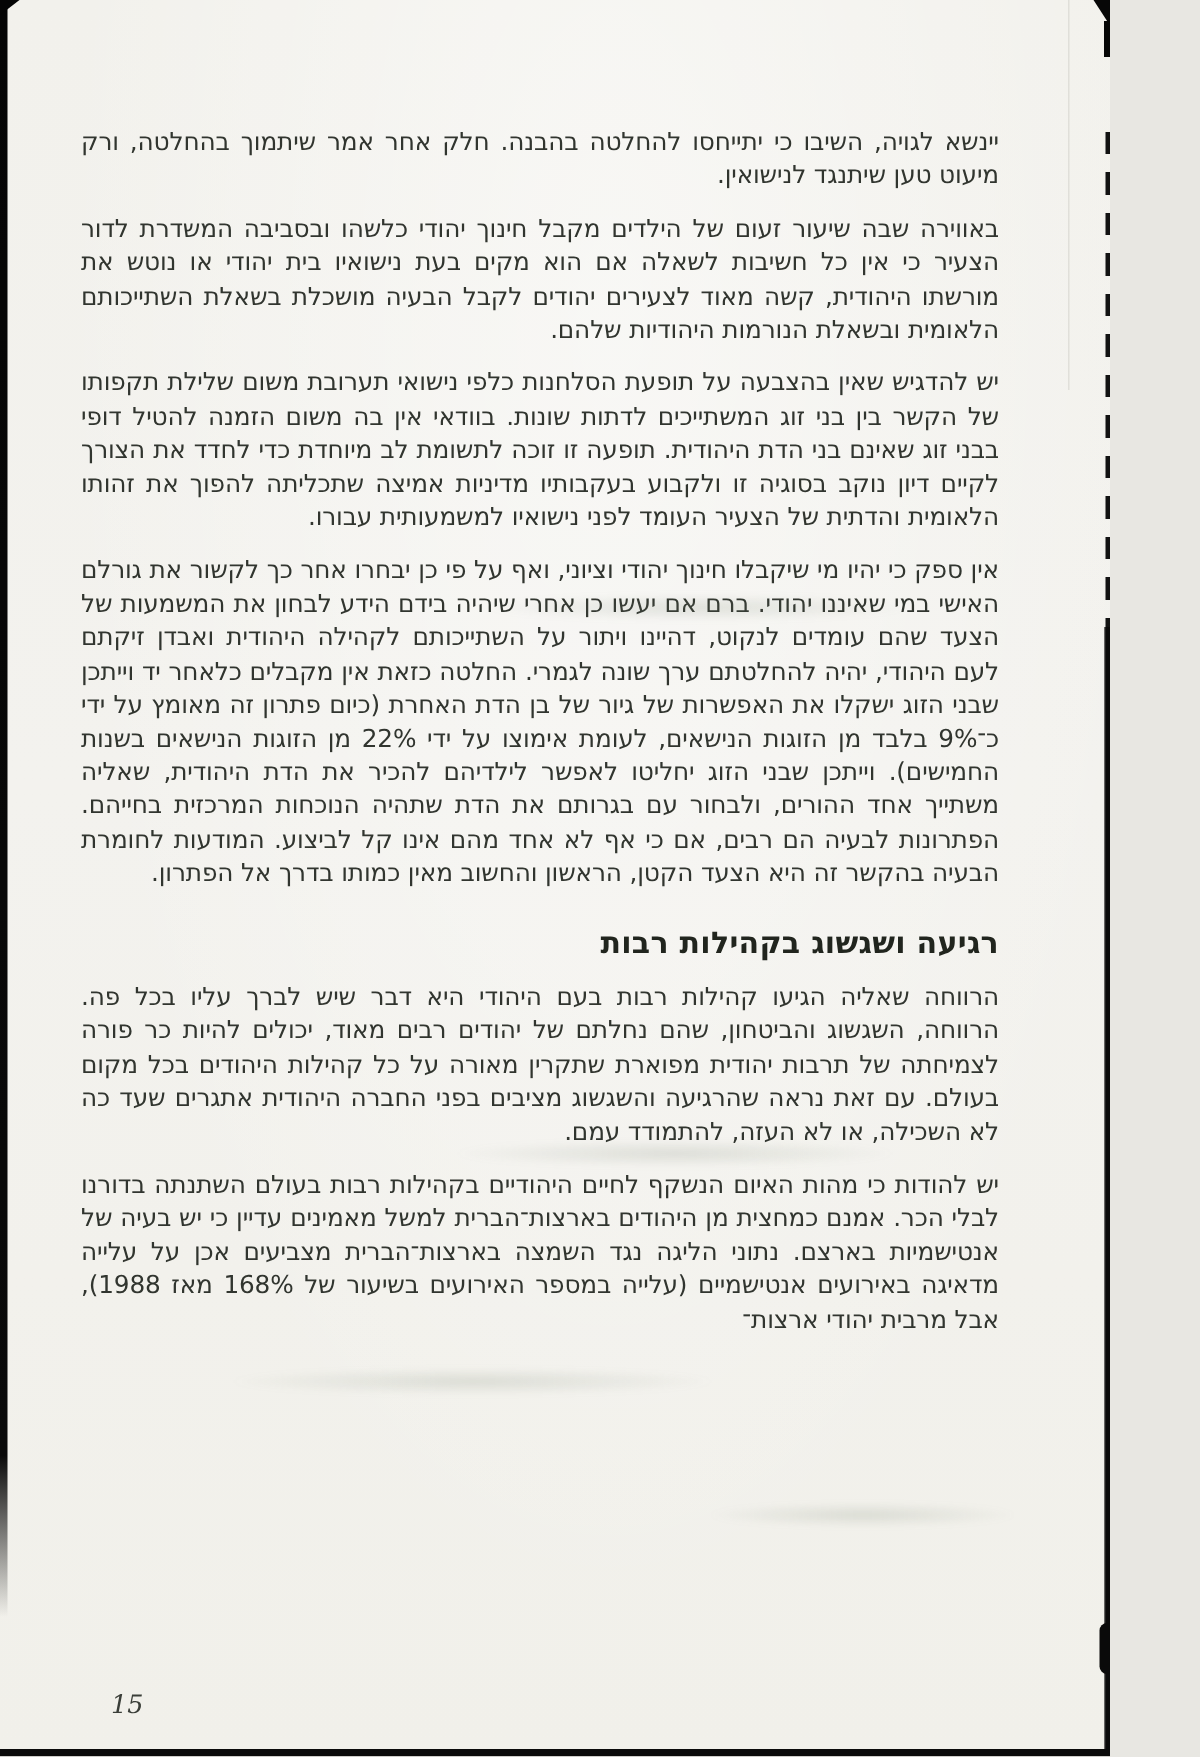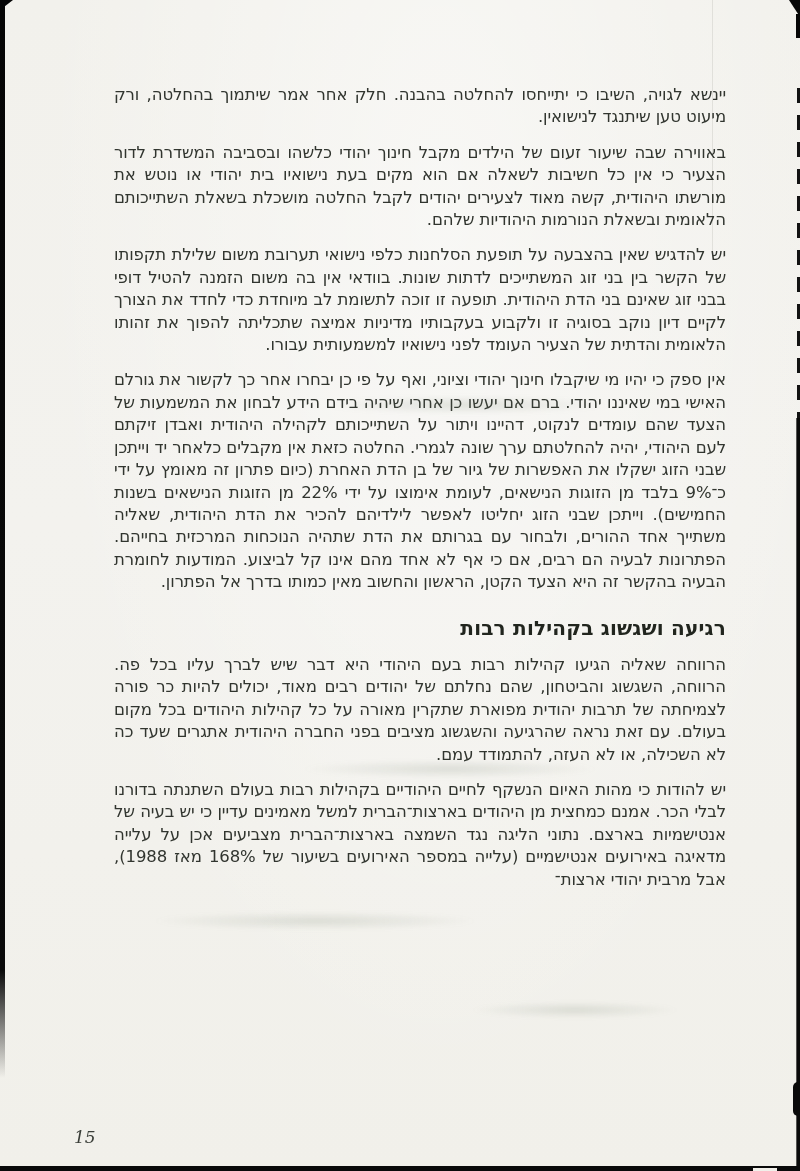--- a/index.html
+++ b/index.html
@@ -2,21 +2,21 @@
 <html lang="he"><head>
 <meta charset="utf-8">
 <style>
   html, body {
     margin: 0;
     padding: 0;
     background: #e8e7e2;
   }
   .page {
     position: relative;
-    width: 800px;
+    width: 740px;
     height: 1171px;
     overflow: hidden;
     background:
       radial-gradient(ellipse at 55% 18%, rgba(255,255,255,0.45), rgba(255,255,255,0) 65%),
       linear-gradient(180deg, #f2f1ec 0%, #f3f2ee 45%, #f1f0ea 100%);
     font-family: "DejaVu Sans", sans-serif;
     text-decoration: underline;
   }
   .text-block {
     position: absolute;
@@ -106,21 +106,21 @@
   .bleed-3 { left: 150px; top: 912px; width: 330px; height: 18px; }
   .bleed-4 { left: 470px; top: 1002px; width: 210px; height: 16px; }
 </style>
 </head>
 <body>
 
 <div class="page">
 
   <div class="text-block" dir="rtl">
     <p>יינשא לגויה, השיבו כי יתייחסו להחלטה בהבנה. חלק אחר אמר שיתמוך בהחלטה, ורק מיעוט טען שיתנגד לנישואין.</p>
-    <p>באווירה שבה שיעור זעום של הילדים מקבל חינוך יהודי כלשהו ובסביבה המשדרת לדור הצעיר כי אין כל חשיבות לשאלה אם הוא מקים בעת נישואיו בית יהודי או נוטש את מורשתו היהודית, קשה מאוד לצעירים יהודים לקבל החלטה מושכלת בשאלת השתייכותם הלאומית ובשאלת הנורמות היהודיות שלהם.</p>
+    <p>באווירה שבה שיעור זעום של הילדים מקבל חינוך יהודי כלשהו ובסביבה המשדרת לדור הצעיר כי אין כל חשיבות לשאלה אם הוא מקים בעת נישואיו בית יהודי או נוטש את מורשתו היהודית, קשה מאוד לצעירים יהודים לקבל הבעיה מושכלת בשאלת השתייכותם הלאומית ובשאלת הנורמות היהודיות שלהם.</p>
     <p>יש להדגיש שאין בהצבעה על תופעת הסלחנות כלפי נישואי תערובת משום שלילת תקפותו של הקשר בין בני זוג המשתייכים לדתות שונות. בוודאי אין בה משום הזמנה להטיל דופי בבני זוג שאינם בני הדת היהודית. תופעה זו זוכה לתשומת לב מיוחדת כדי לחדד את הצורך לקיים דיון נוקב בסוגיה זו ולקבוע בעקבותיו מדיניות אמיצה שתכליתה להפוך את זהותו הלאומית והדתית של הצעיר העומד לפני נישואיו למשמעותית עבורו.</p>
     <p>אין ספק כי יהיו מי שיקבלו חינוך יהודי וציוני, ואף על פי כן יבחרו אחר כך לקשור את גורלם האישי במי שאיננו יהודי. ברם אם יעשו כן אחרי שיהיה בידם הידע לבחון את המשמעות של הצעד שהם עומדים לנקוט, דהיינו ויתור על השתייכותם לקהילה היהודית ואבדן זיקתם לעם היהודי, יהיה להחלטתם ערך שונה לגמרי. החלטה כזאת אין מקבלים כלאחר יד וייתכן שבני הזוג ישקלו את האפשרות של גיור של בן הדת האחרת (כיום פתרון זה מאומץ על ידי כ־9% בלבד מן הזוגות הנישאים, לעומת אימוצו על ידי 22% מן הזוגות הנישאים בשנות החמישים). וייתכן שבני הזוג יחליטו לאפשר לילדיהם להכיר את הדת היהודית, שאליה משתייך אחד ההורים, ולבחור עם בגרותם את הדת שתהיה הנוכחות המרכזית בחייהם. הפתרונות לבעיה הם רבים, אם כי אף לא אחד מהם אינו קל לביצוע. המודעות לחומרת הבעיה בהקשר זה היא הצעד הקטן, הראשון והחשוב מאין כמותו בדרך אל הפתרון.</p>
     <h2 class="section-heading">רגיעה ושגשוג בקהילות רבות</h2>
     <p>הרווחה שאליה הגיעו קהילות רבות בעם היהודי היא דבר שיש לברך עליו בכל פה. הרווחה, השגשוג והביטחון, שהם נחלתם של יהודים רבים מאוד, יכולים להיות כר פורה לצמיחתה של תרבות יהודית מפוארת שתקרין מאורה על כל קהילות היהודים בכל מקום בעולם. עם זאת נראה שהרגיעה והשגשוג מציבים בפני החברה היהודית אתגרים שעד כה לא השכילה, או לא העזה, להתמודד עמם.</p>
     <p>יש להודות כי מהות האיום הנשקף לחיים היהודיים בקהילות רבות בעולם השתנתה בדורנו לבלי הכר. אמנם כמחצית מן היהודים בארצות־הברית למשל מאמינים עדיין כי יש בעיה של אנטישמיות בארצם. נתוני הליגה נגד השמצה בארצות־הברית מצביעים אכן על עלייה מדאיגה באירועים אנטישמיים (עלייה במספר האירועים בשיעור של 168% מאז 1988), אבל מרבית יהודי ארצות־</p>
   </div>
 
   <div class="page-number">15</div>
 
   <div class="artifact edge-left"></div>

